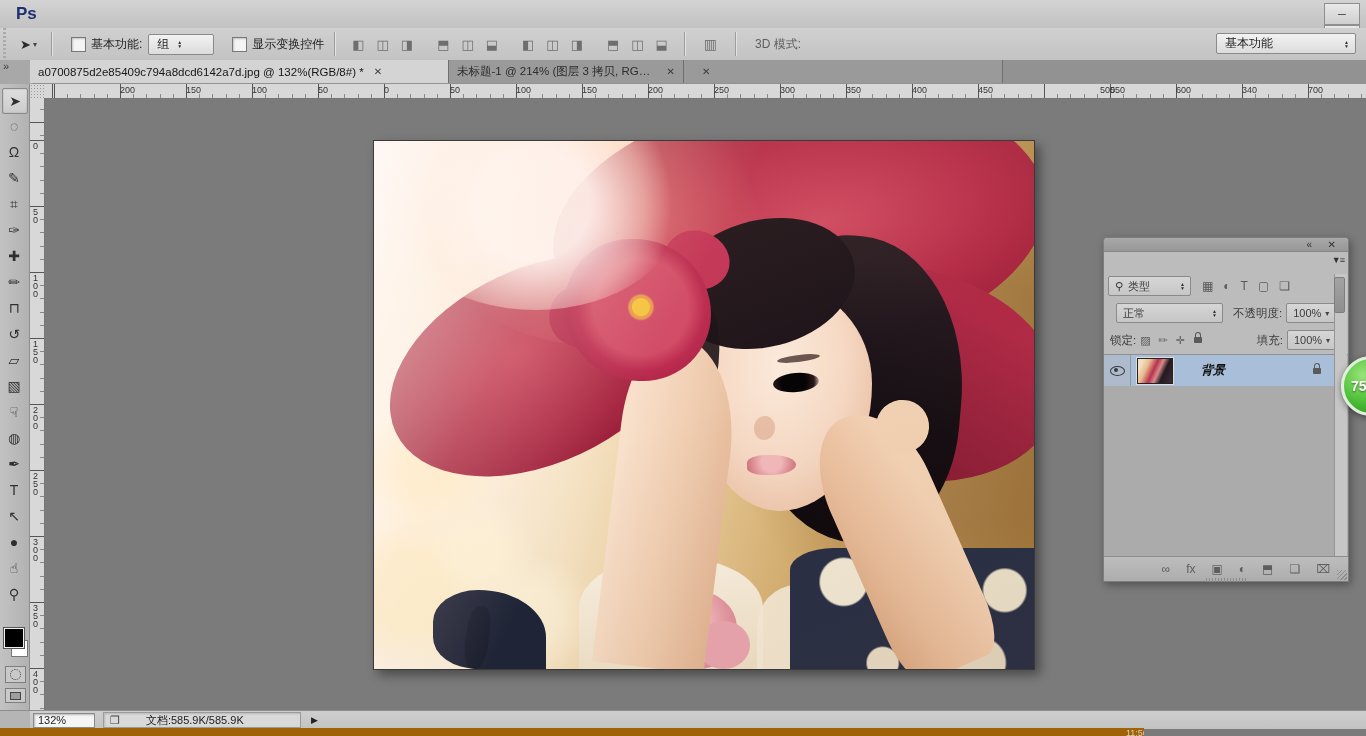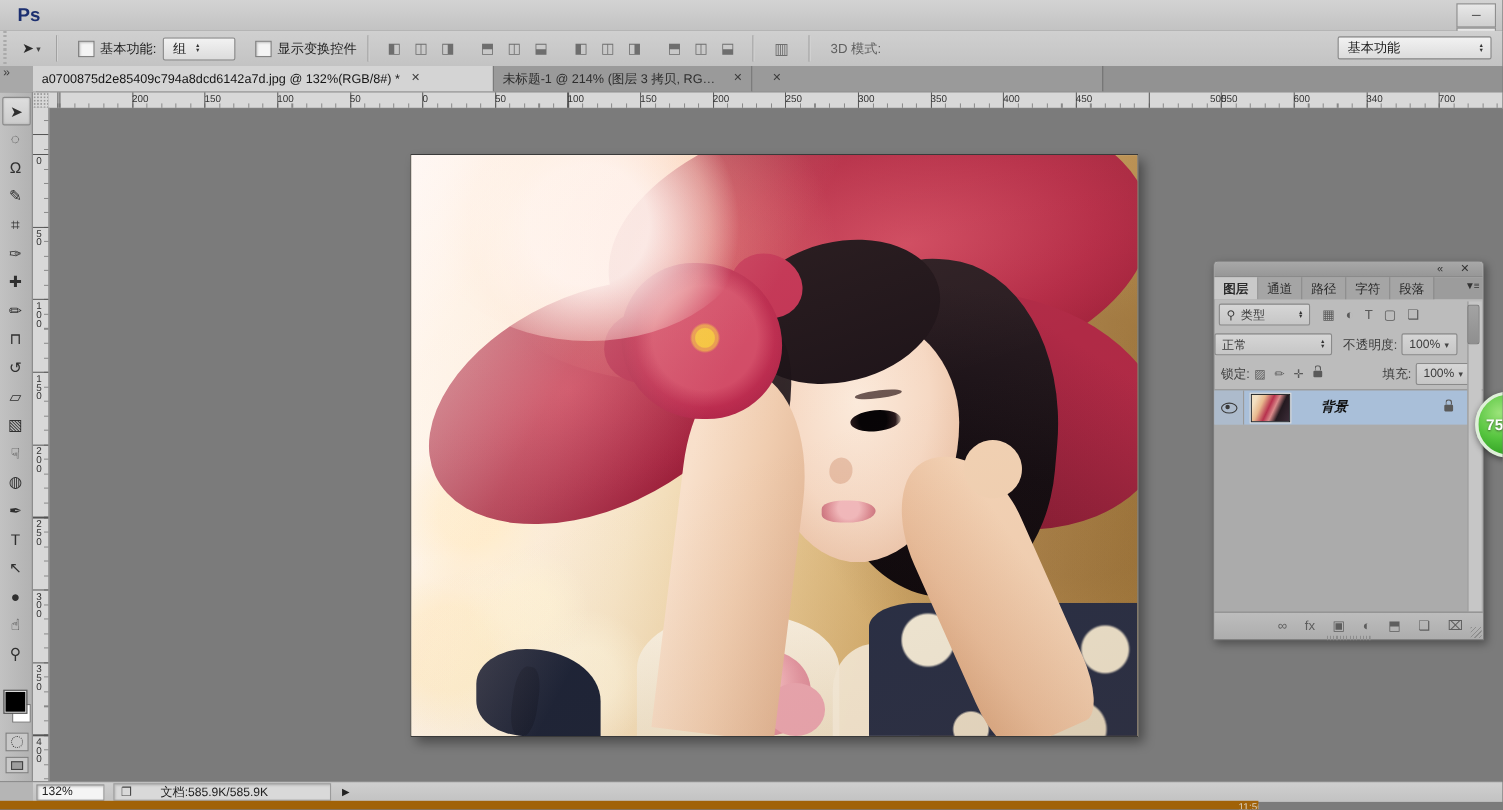--- a/index.html
+++ b/index.html
@@ -347,43 +347,35 @@
   <div class="pp" style="left:2%;top:-8%;width:45%;height:40%;border-radius:50%;background:radial-gradient(circle,rgba(255,255,255,.9) 0 30%,rgba(255,240,225,.4) 60%,transparent 75%);"></div>
   <div class="pp" style="inset:0;background:linear-gradient(118deg,rgba(255,255,255,.9) 0%,rgba(255,245,235,.5) 12%,rgba(255,220,205,.22) 26%,transparent 42%);"></div>
   <div class="pp" style="inset:0;background:linear-gradient(160deg,rgba(255,190,165,.12),transparent 50%,rgba(120,70,30,.08));"></div>
 </div>
 
 <div id="layers-panel" class="abs">
   <div id="lp-header">
     <span id="lp-collapse" class="hbtn">«</span>
     <span id="lp-close" class="hbtn">✕</span>
   </div>
-  <div id="lp-tabs">
-
-  <div class="lp-tab active">图层</div>
-      <div class="lp-tab">通道</div>
-      <div class="lp-tab">路径</div>
-      <div class="lp-tab">字符</div>
-      <div class="lp-tab">段落</div>
-    </div>
   <span id="lp-menu">▼≡</span>
 
   <div id="lp-filter" class="lp-row">
     <span class="mini-box" style="width:72px;margin-left:4px;">
       <span style="margin-right:5px;">⚲</span>
       <span>类型</span>
       <span class="spin" style="margin-left:auto;">▲▼</span>
     </span>
     <span style="margin-left:6px;">
       
     <span class="pf-ico">▦</span><span class="pf-ico">◐</span><span class="pf-ico">T</span><span class="pf-ico">▢</span><span class="pf-ico">❏</span></span>
   </div>
 
   <div id="lp-blend" class="lp-row">
-    <span class="mini-box" style="width:96px;margin-left:0;">
+    <span class="mini-box" style="width:96px;margin-left:12px;">
       <span style="flex:1;">正常</span>
       <span class="spin">▲▼</span>
     </span>
     <span style="margin-left:10px;font-size:11.5px;color:#3c3c3c;">不透明度:</span>
     <span class="mini-box" style="width:40px;margin-left:4px;">
       <span style="flex:1;">100%</span>
       <span class="caret">▾</span>
     </span>
   </div>
 

